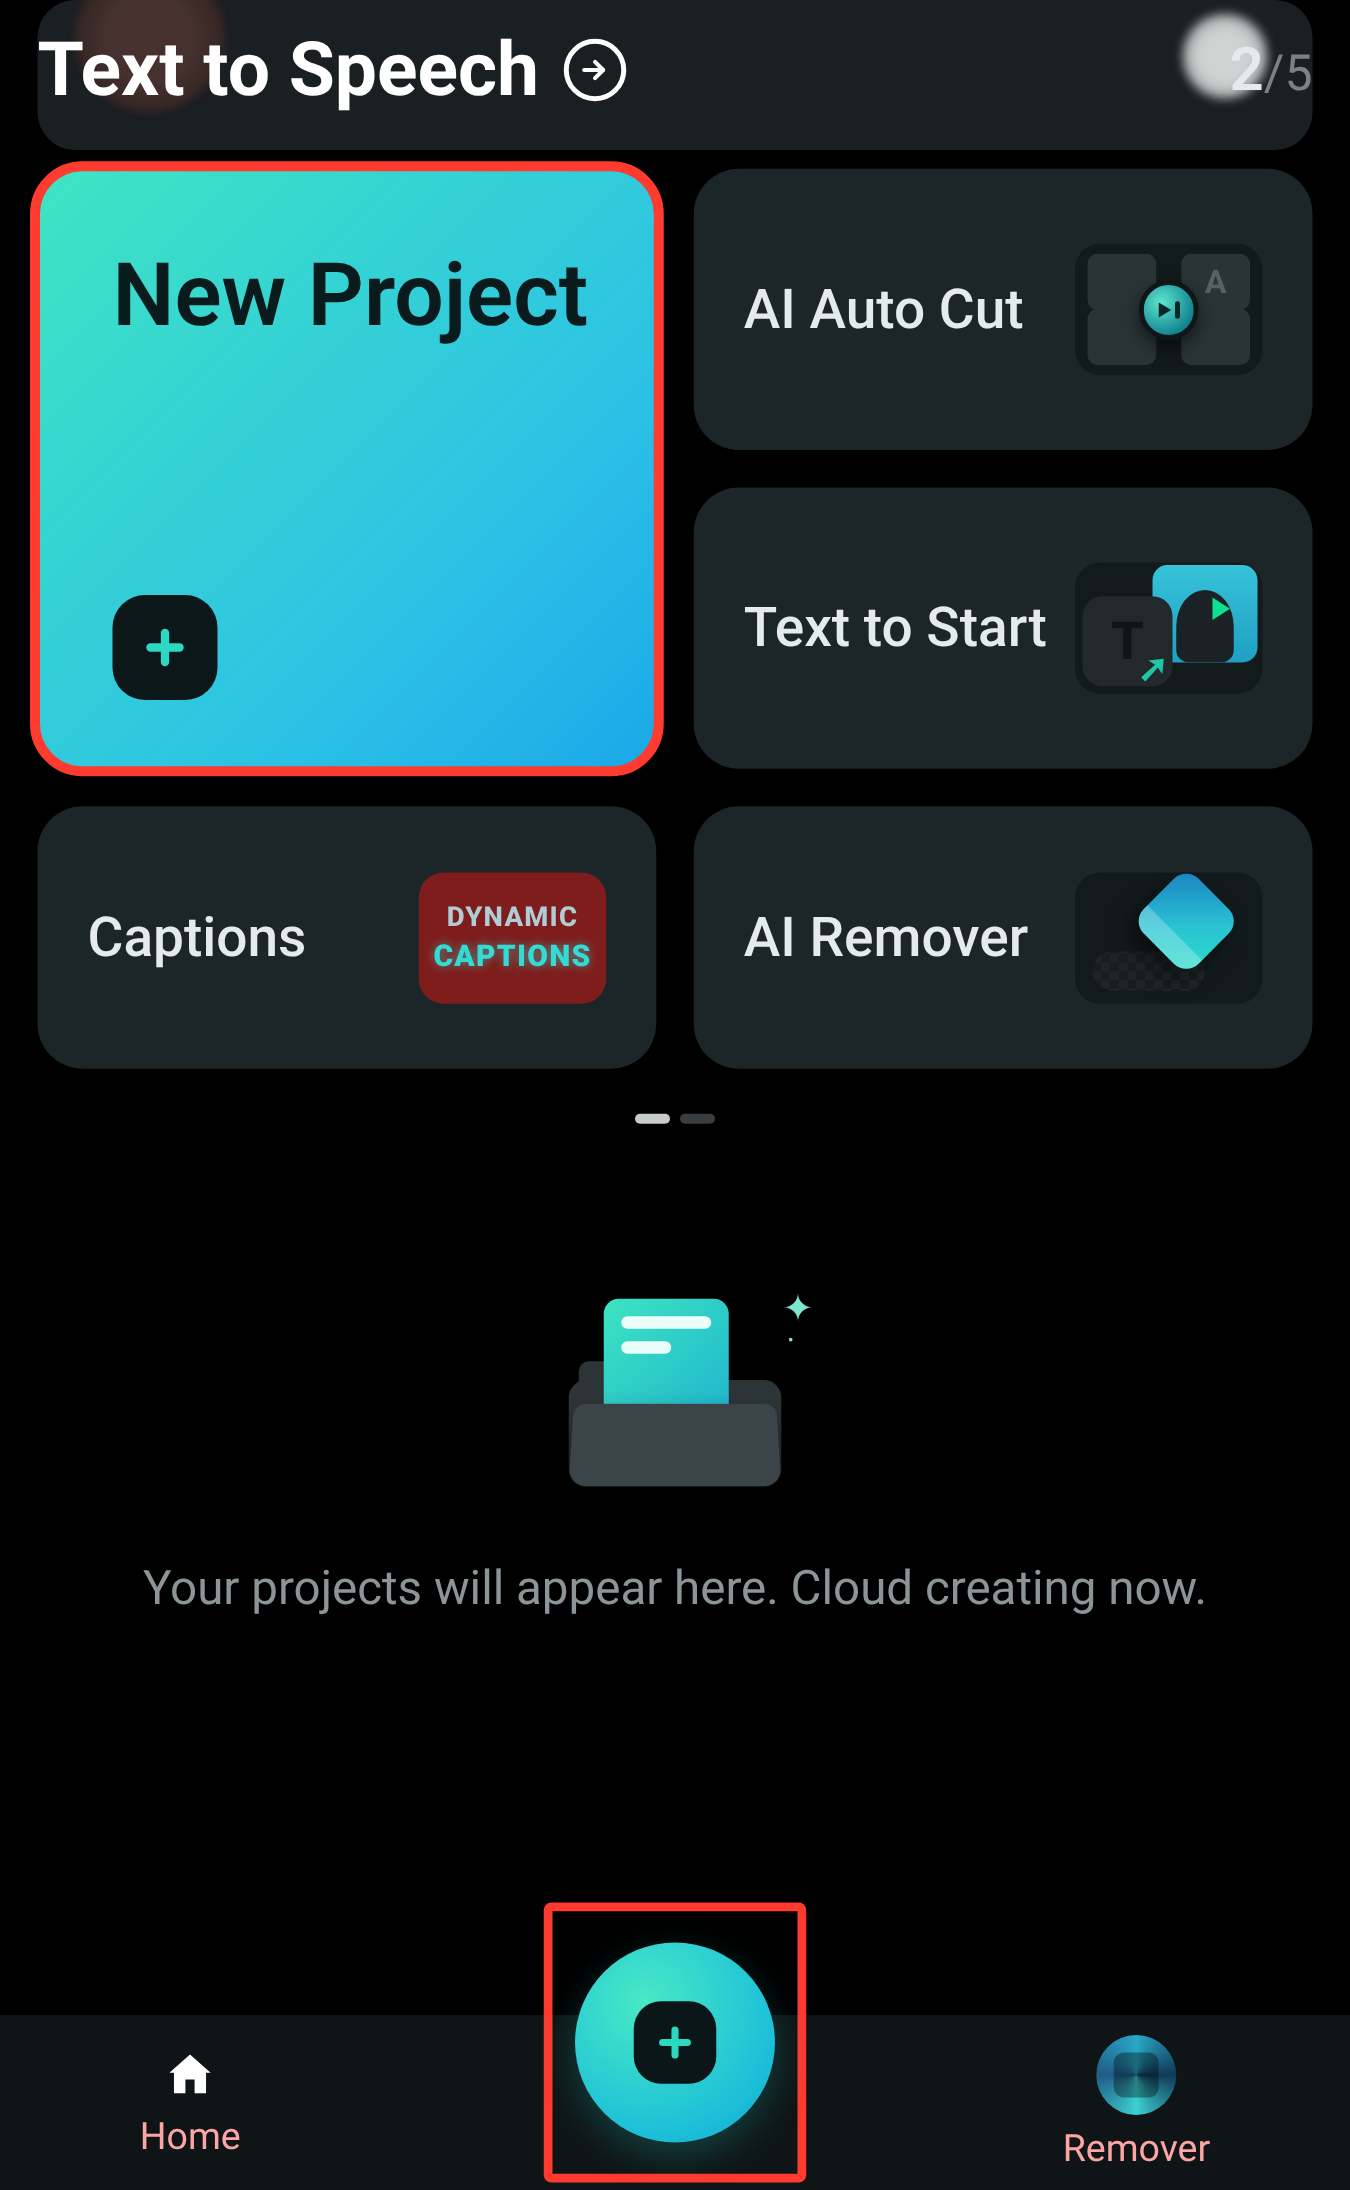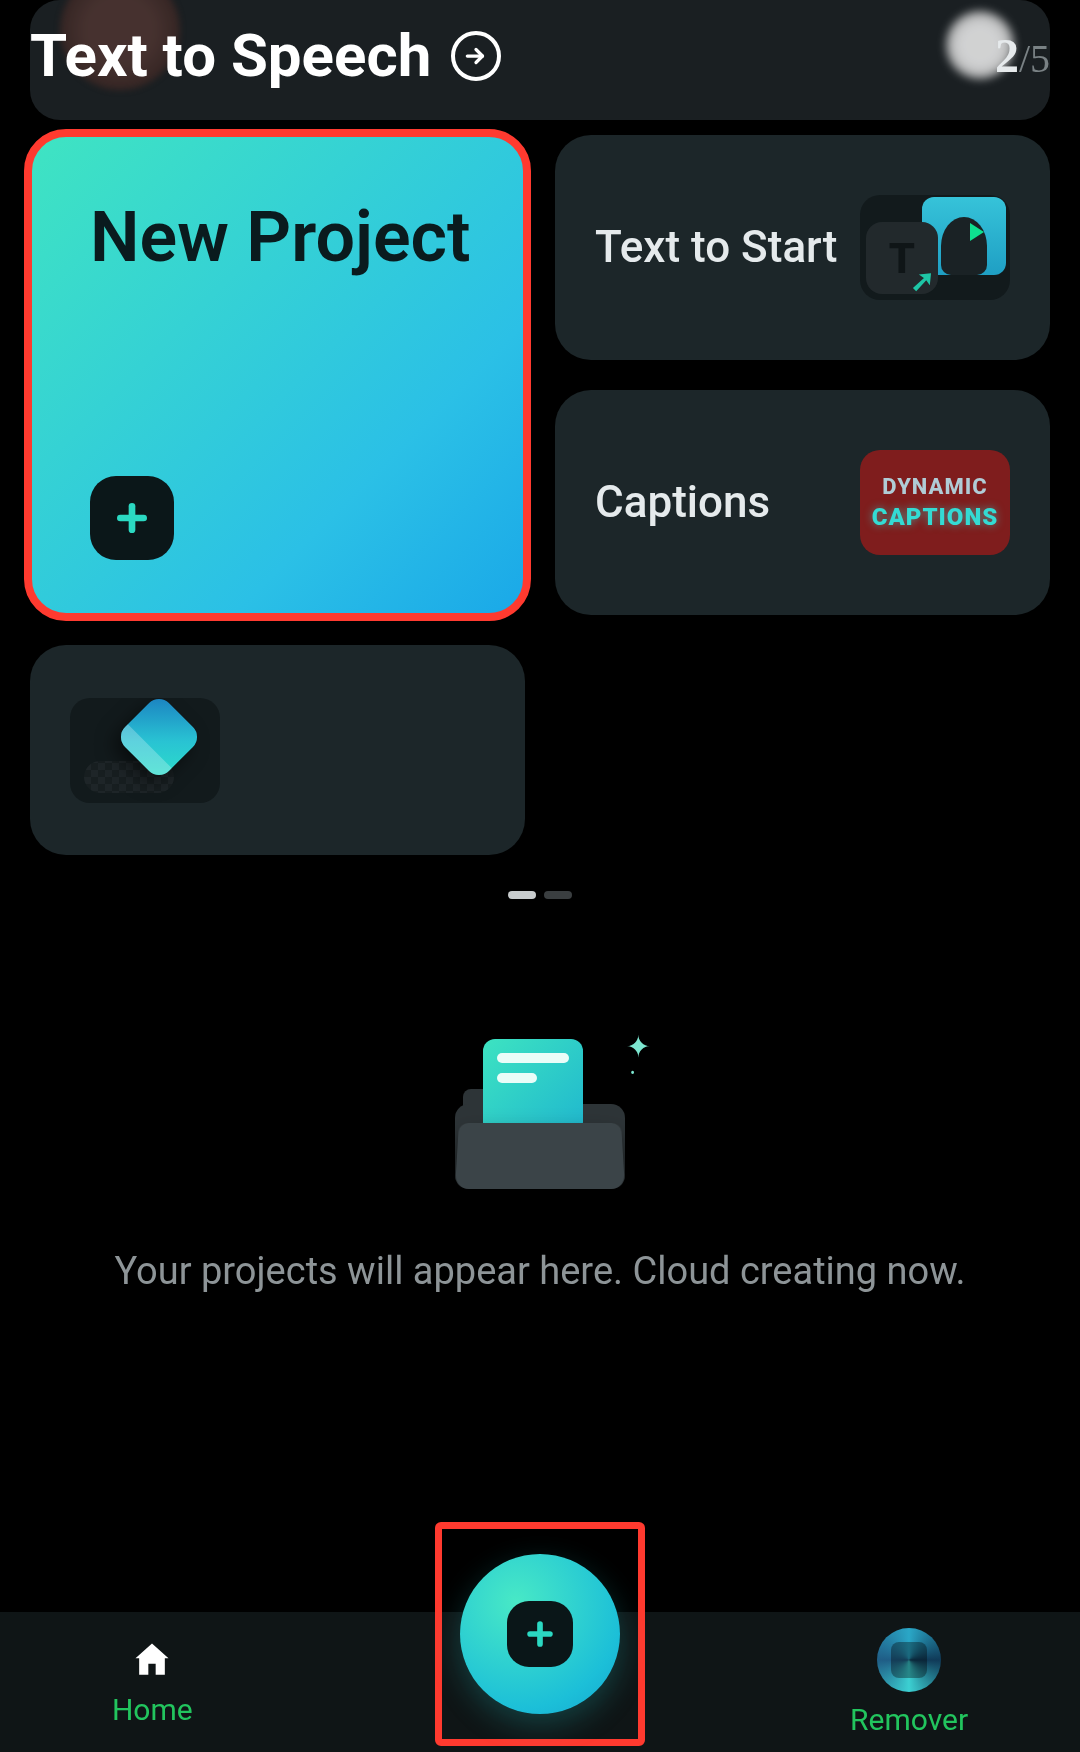--- a/index.html
+++ b/index.html
@@ -63,21 +63,20 @@
     border-radius: 50%;
     display: flex;
     align-items: center;
     justify-content: center;
     font-size: 30px;
     line-height: 1;
   }
   .pager {
     font-size: 40px;
     color: #7a8285;
-    font-family: Liberation Serif, serif;
   }
   .pager .cur { color: #e6eaec; font-size: 48px; font-weight: 600; }
 
   
   .tools {
     margin: 15px 30px 0 30px;
     display: grid;
     grid-template-columns: 1fr 1fr;
     gap: 30px;
   }
@@ -257,21 +256,21 @@
   .sparkle{position:absolute;top:-10px;right:-26px;color:#7de6d0;font-size:30px;}
   .sparkle2{position:absolute;top:26px;right:-10px;color:#7de6d0;font-size:14px;}
   .empty-text{font-size:38px;color:#8d9497;text-align:center;padding:0 40px;}
 
   
   .bottomnav{
     position:absolute;left:0;right:0;bottom:0;height:140px;background:#0f1516;
     display:flex;align-items:center;justify-content:space-around;
   }
   .nav-item{
-    display:flex;flex-direction:column;align-items:center;gap:10px;font-size:30px;color:#22c55e;
+    display:flex;flex-direction:column;align-items:center;gap:10px;font-size:30px;color:#fca5a5;
   }
   .home-ico{width:48px;height:44px;}
   .home-ico svg{width:100%;height:100%;}
   .explore-thumb{
     width:64px;height:64px;border-radius:50%;
     background: conic-gradient(#2aa7c7, #103a58, #3cd0d2, #1f5d86, #2aa7c7);
     position:relative;overflow:hidden;
   }
   .explore-thumb::after{
     content:'';position:absolute;inset:14px;border-radius:8px;background:rgba(0,0,0,.35);
@@ -321,20 +320,33 @@
     <div class="tile tile-new">
       <div class="label">New Project</div>
       <div class="plus-badge">
         <svg width="40" height="40" viewBox="0 0 24 24" fill="none" stroke-width="4" stroke-linecap="round">
             <line x1="12" y1="5" x2="12" y2="19"></line>
             <line x1="5" y1="12" x2="19" y2="12"></line>
           </svg>
       </div>
     </div>
 
+    <div class="tile">
+      <div class="label">AI Auto Cut</div>
+      <div class="tile-icon ico-autocut">
+        <div class="seg a"></div>
+          <div class="seg b">A</div>
+          <div class="seg c"></div>
+          <div class="seg d"></div>
+        <div class="orb">
+            <span></span>
+            <span></span>
+          </div>
+      </div>
+    </div>
 
     <div class="tile">
       <div class="label">Text to Start</div>
       <div class="tile-icon ico-t2v">
         <div class="photo">
             <div class="person"></div>
           </div>
         <div class="play"></div>
         <div class="tbox">T</div>
         <div class="arrow">➚</div>
@@ -343,20 +355,21 @@
 
     <div class="tile">
       <div class="label">Captions</div>
       <div class="tile-icon ico-caps">
         <div class="l1">DYNAMIC</div>
         <div class="l2">CAPTIONS</div>
       </div>
     </div>
 
     <div class="tile">
+      <div class="label">AI Remover</div>
       <div class="tile-icon ico-remover">
         <div class="checker"></div>
         <div class="eraser"></div>
       </div>
     </div>
 
   </div>
 
   <div class="dots">
     <div class="dot active"></div>

